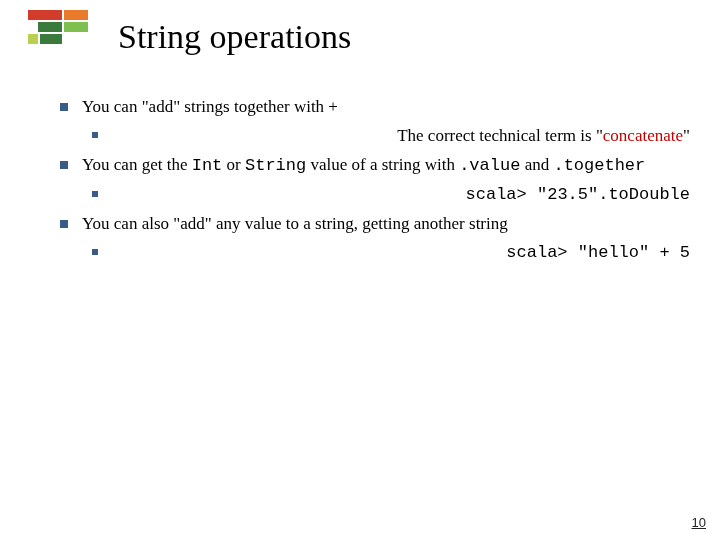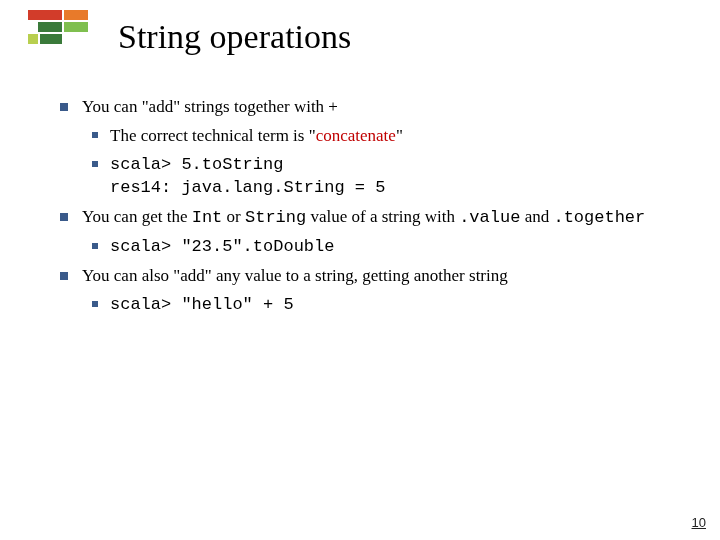--- a/index.html
+++ b/index.html
@@ -44,20 +44,21 @@
     left: 0;
     top: 7px;
     width: 8px;
     height: 8px;
     background: #3a5a8a;
   }
   .b2 {
     margin: 0 0 6px 0;
     padding-left: 50px;
     position: relative;
+    text-align: right;
   }
   .b2::before {
     content: "";
     position: absolute;
     left: 32px;
     top: 7px;
     width: 6px;
     height: 6px;
     background: #3a5a8a;
   }
@@ -95,24 +96,20 @@
 
 <div class="content">
 
   <div class="b1">You can "add" strings together with  +</div>
 
   <div class="b2">
     <span>The correct technical term is "</span><span class="hl">concatenate</span><span>"</span>
   </div>
 
 
-  <div class="b2 mono">
-    <span>scala&gt; 5.toString</span><br>
-    <span>res14: java.lang.String = 5</span>
-  </div>
 
   <div class="b1">
     <span>You can get the </span><span class="mono">Int</span><span> or </span><span class="mono">String</span><span> value of a string with </span><span class="mono"> .value</span><span> and </span><span class="mono">.together</span>
   </div>
 
   <div class="b2 mono">
     <span>scala&gt; "23.5".toDouble</span><br>
   </div>
 
   <div class="b1">You can also "add" any value to a string, getting another string</div>

